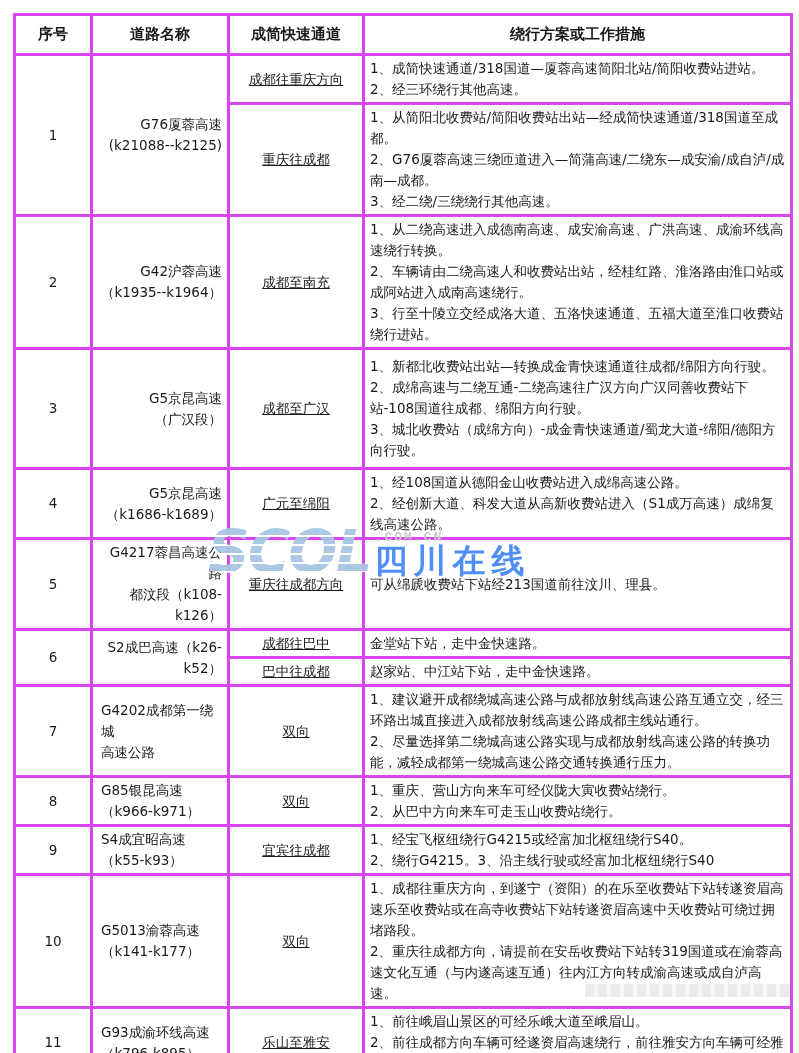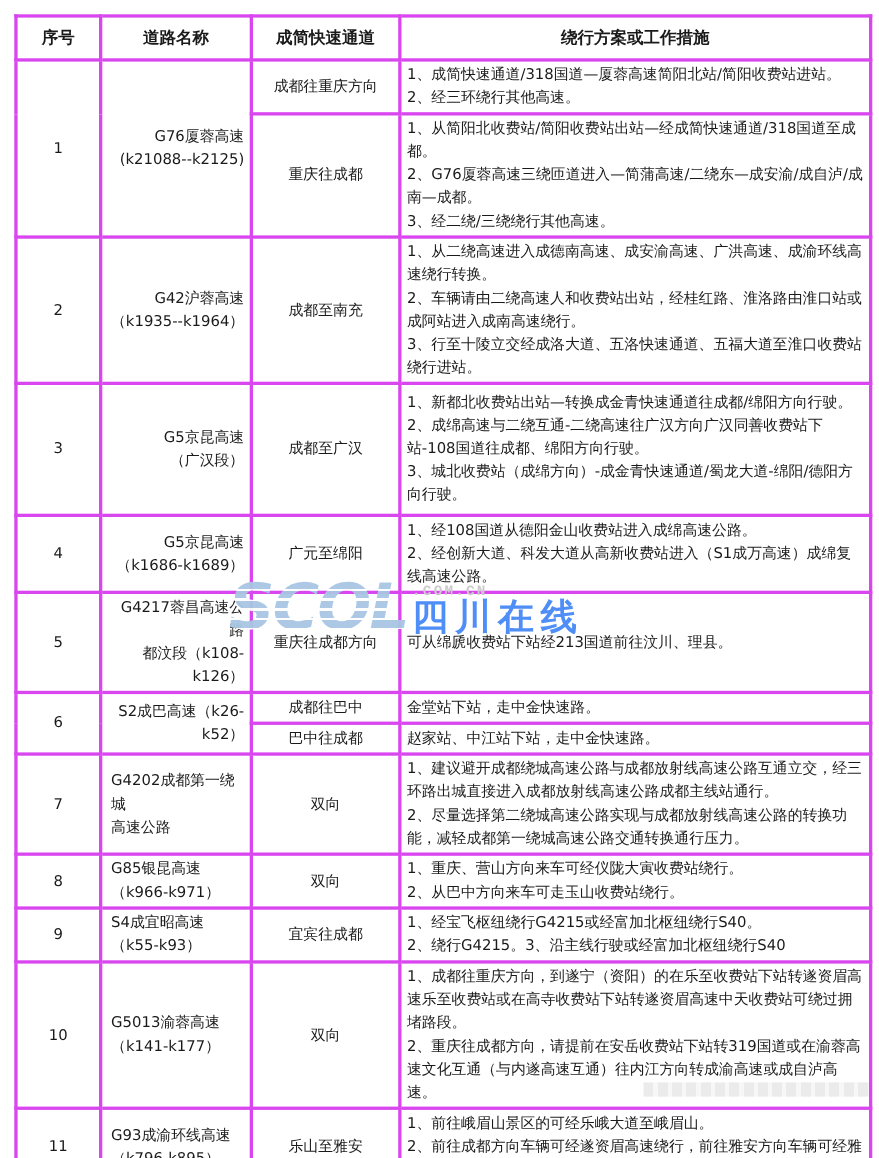--- a/index.html
+++ b/index.html
@@ -22,21 +22,21 @@
     font-size:13.5px;line-height:21px;vertical-align:middle;
     padding:2px 5px;white-space:pre-line;
   }
   .col-no{width:77px;}
   .col-road{width:137px;}
   .col-dir{width:135px;}
   .col-meas{width:428px;}
   .c-no{text-align:center;}
   .c-road{text-align:right;line-height:25px;}
   .c-road.ta-l{text-align:left;padding-left:8px;}
-  .c-dir{text-align:center;}
+  .c-dir{text-align:center;text-decoration:underline;}
   .c-meas{text-align:left;padding:3px 8px;line-height:22px;margin-top:33px;}
   
   .wm{
     position:absolute;left:208px;top:488px;display:flex;align-items:center;
     pointer-events:none;z-index:5;margin-top:31px;
   }
   .wm-scol{
     font-size:58px;line-height:66px;font-weight:bold;font-style:italic;
     letter-spacing:-2px;
     background:repeating-linear-gradient(180deg,#a9c6e3 0 7px,#ffffff 7px 9px);

